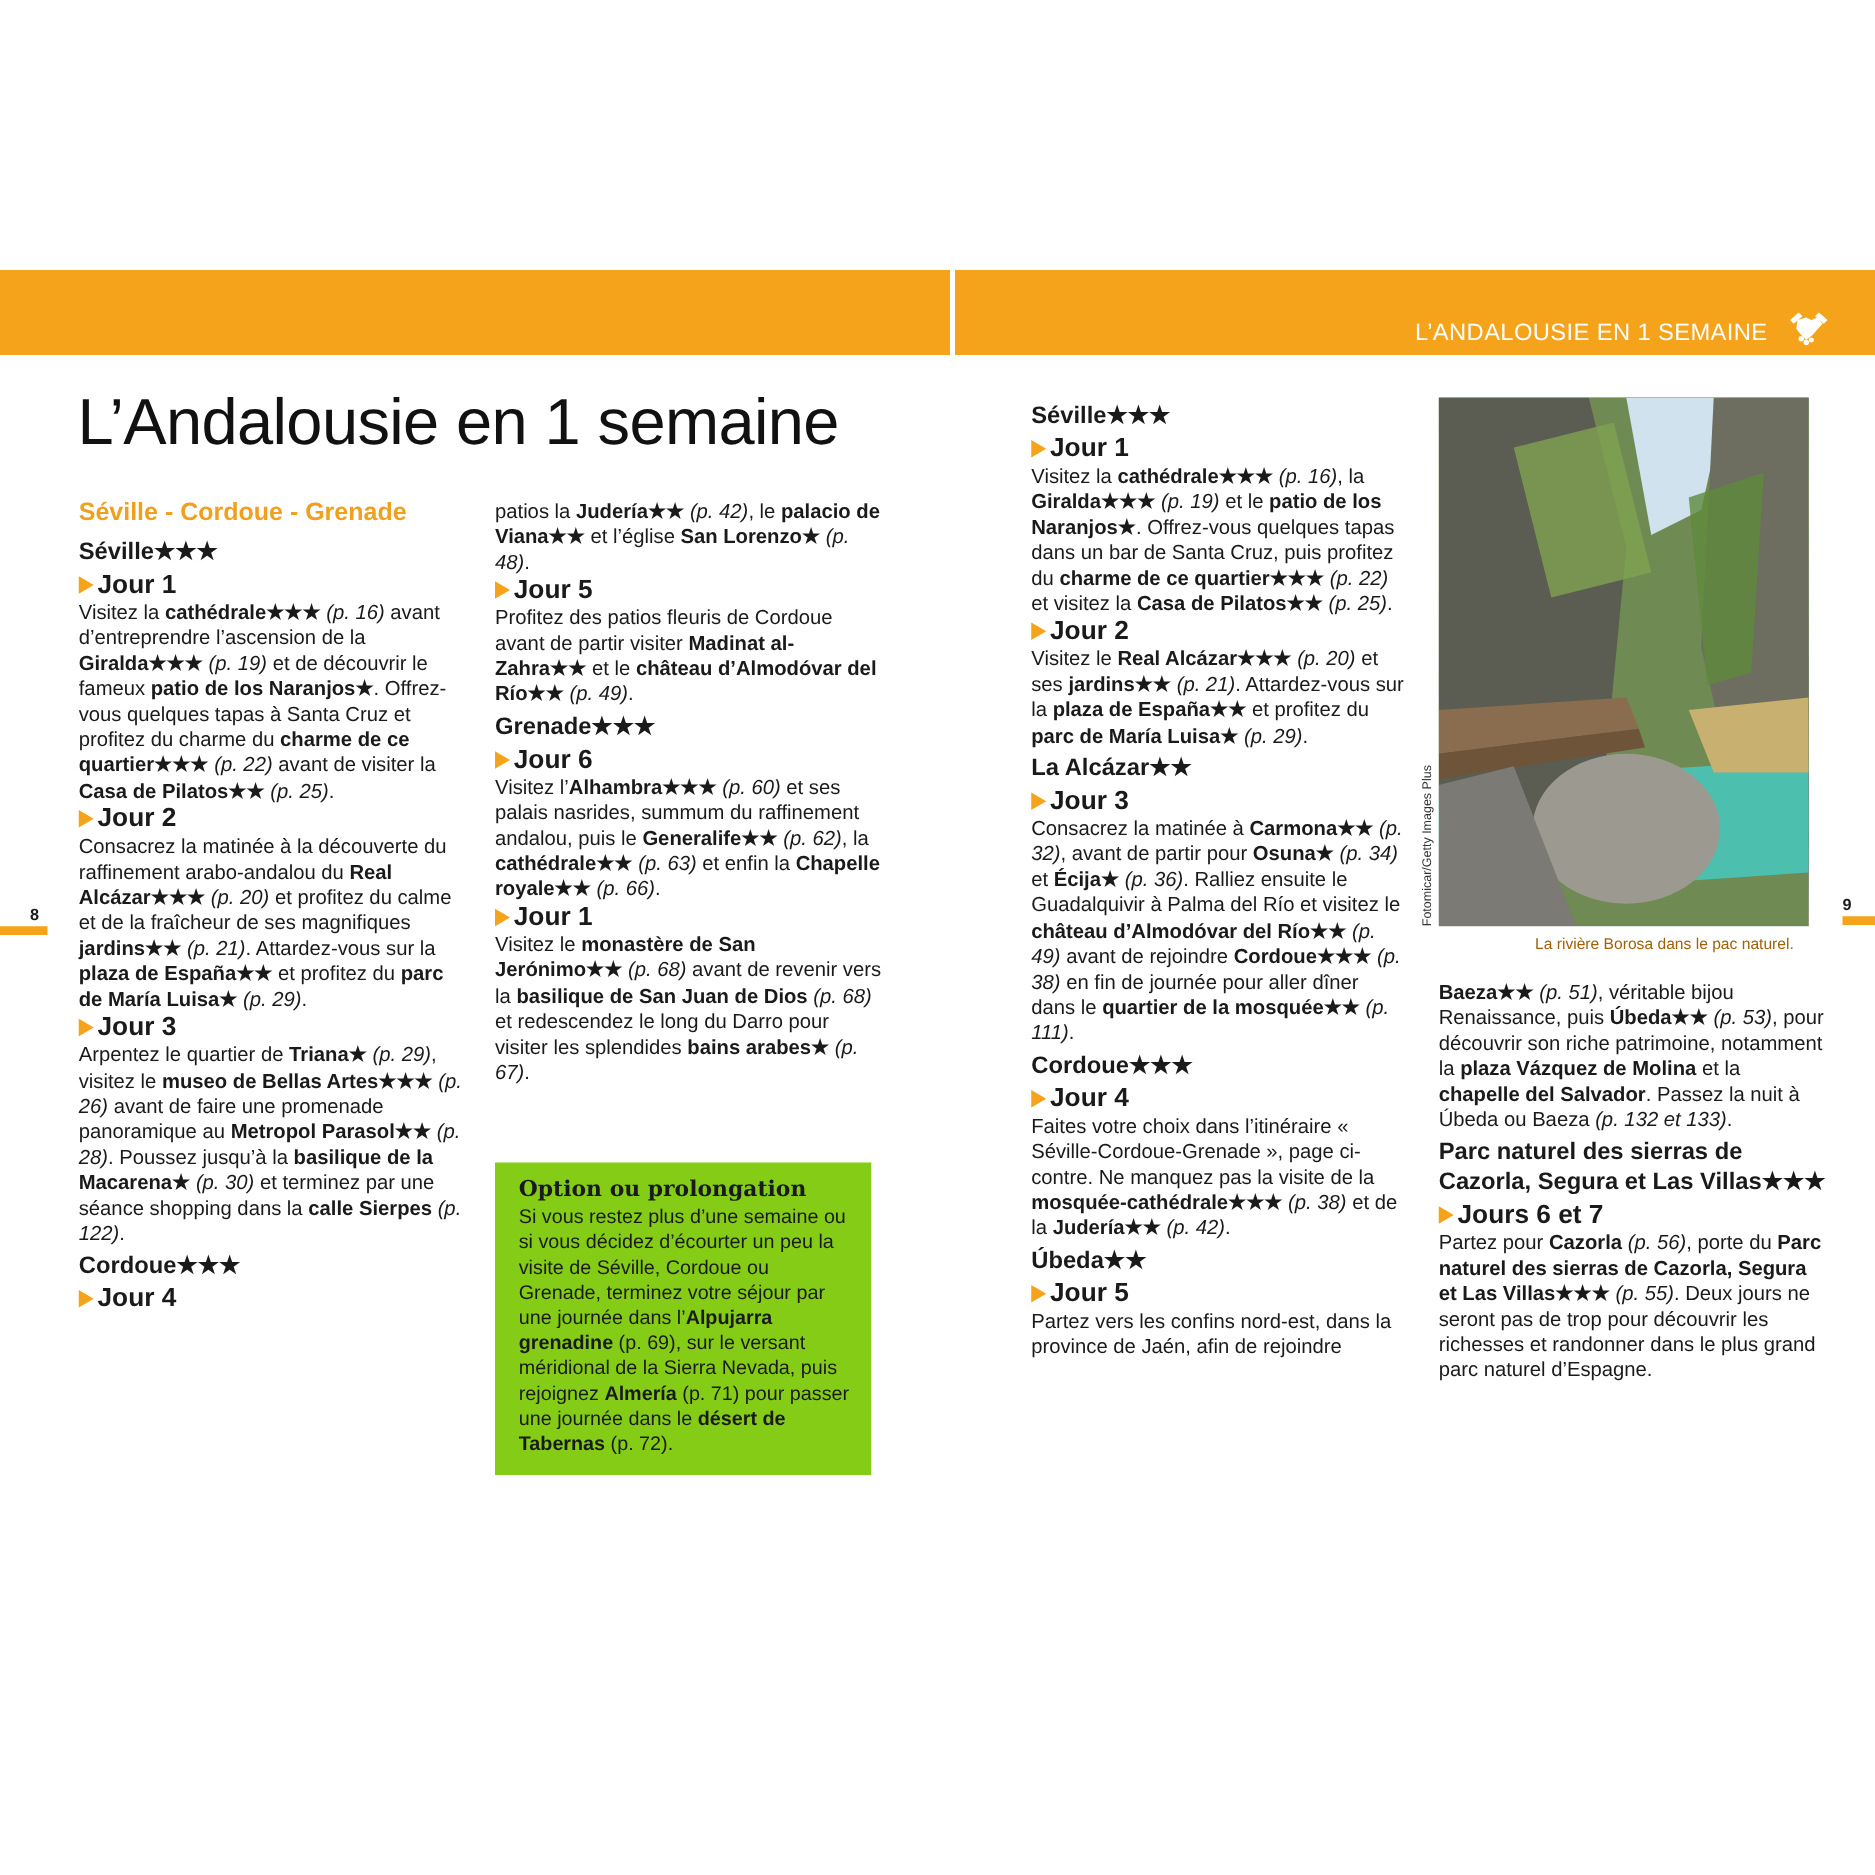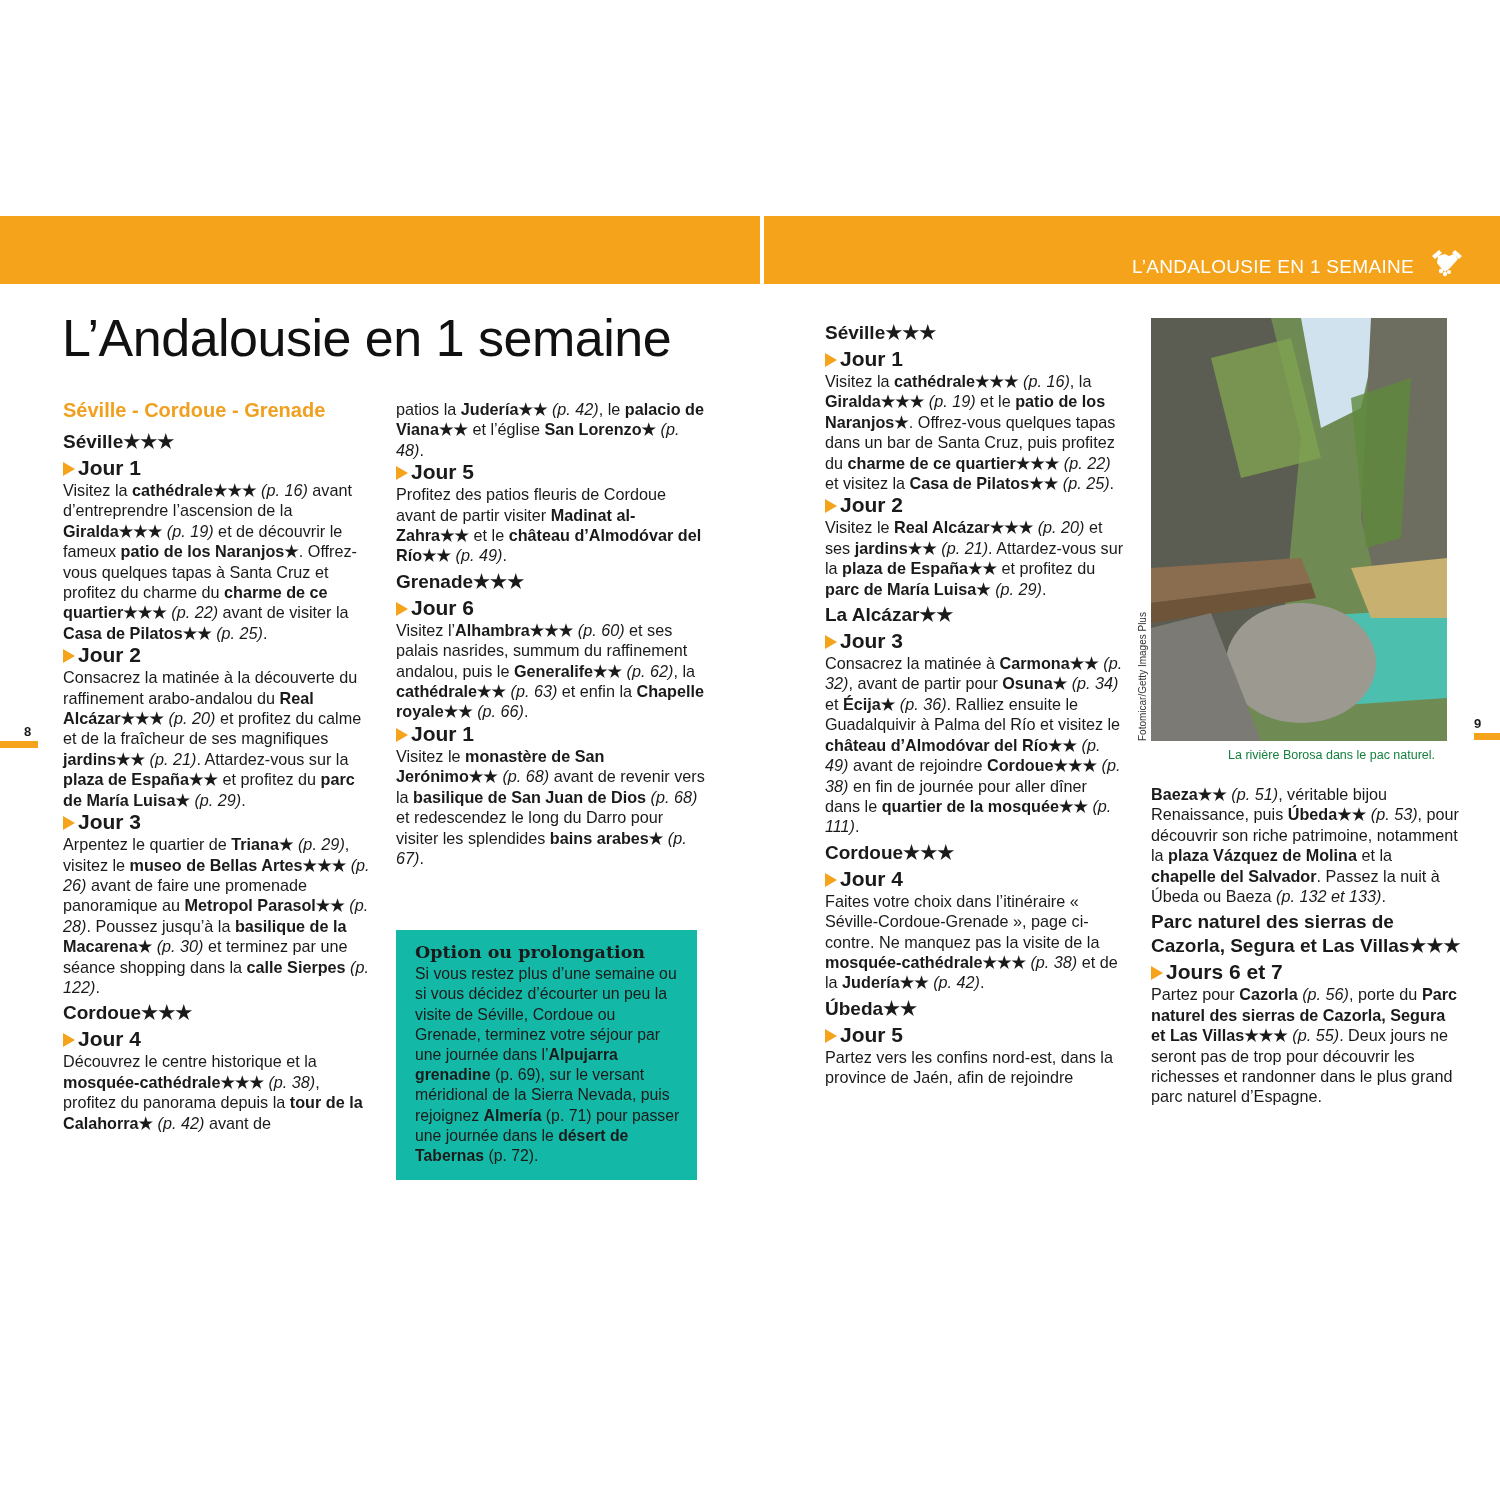--- a/index.html
+++ b/index.html
@@ -12,26 +12,26 @@
   .handshake{position:absolute;right:36px;top:246px;width:34px;height:34px;}
   .title{position:absolute;left:62px;top:308px;font-size:52px;font-weight:normal;color:#111;letter-spacing:-0.5px;margin:0;white-space:nowrap;}
   .col{position:absolute;font-size:16.2px;line-height:20.4px;}
   .col p{margin:0 0 2px 0;}
   .route-title{color:#f0a01e;font-weight:bold;font-size:20px;line-height:23px;margin:0 0 8px 0;}
   .city{font-weight:bold;font-size:19px;line-height:24px;margin:4px 0 4px 0;}
   .day{font-weight:bold;font-size:21px;line-height:20px;margin:2px 0 2px 0;}
   .day .tri{display:inline-block;width:0;height:0;border-top:7px solid transparent;border-bottom:7px solid transparent;border-left:12px solid #f5a31a;margin-right:3px;vertical-align:-1px;}
   .b{font-weight:bold;}
   .i{font-style:italic;}
-  .box{position:absolute;left:396px;top:930px;width:301px;height:250px;background:#14b8a6;box-sizing:border-box;padding:12px 14px 10px 19px;font-size:15.8px;line-height:20.2px;}
+  .box{position:absolute;left:396px;top:930px;width:301px;height:250px;background:#84cc16;box-sizing:border-box;padding:12px 14px 10px 19px;font-size:15.8px;line-height:20.2px;}
   .box h3{margin:0 0 2px 0;font-family:"DejaVu Serif",serif;font-weight:bold;font-size:17.5px;color:#1a1a1a;}
   .photo{position:absolute;left:1151px;top:318px;width:296px;height:423px;overflow:hidden;
      background:linear-gradient(180deg,#5f7a45 0%,#8ba35a 18%,#6d7e55 40%,#55604a 55%,#7a8a60 65%,#8a7a5c 72%,#4fb6a6 80%,#6a6a64 88%,#8f8f88 100%);}
   .credit{position:absolute;left:1137px;top:741px;transform-origin:left top;transform:rotate(-90deg);font-size:10px;color:#333;white-space:nowrap;}
-  .caption{position:absolute;left:1228px;top:748px;font-size:12.5px;color:#15803d;}
+  .caption{position:absolute;left:1228px;top:748px;font-size:12.5px;color:#a16207;}
   .folio{position:absolute;font-weight:bold;font-size:13px;}
   .folio-bar{position:absolute;height:7px;background:#f5a31a;}
 </style>
 </head>
 <body>
 
 <div class="banner left"></div>
 <div class="banner right"></div>
 <div class="running-head">L’ANDALOUSIE EN 1 SEMAINE</div>
 <svg class="handshake" viewBox="0 0 34 34">
@@ -52,21 +52,20 @@
   <div>
       <div class="city">Séville★★★</div>
       <div class="day"><span class="tri"></span><span>Jour 1</span></div>
       <p><span>Visitez la </span><span class="b">cathédrale★★★</span><span class="i"> (p. 16)</span><span> avant d’entreprendre l’ascension de la </span><span class="b">Giralda★★★</span><span class="i"> (p. 19)</span><span> et de découvrir le fameux </span><span class="b">patio de los Naranjos★</span><span>. Offrez-vous quelques tapas à Santa Cruz et profitez du charme du </span><span class="b">charme de ce quartier★★★</span><span class="i"> (p. 22)</span><span> avant de visiter la </span><span class="b">Casa de Pilatos★★</span><span class="i"> (p. 25)</span><span>.</span></p>
       <div class="day"><span class="tri"></span><span>Jour 2</span></div>
       <p><span>Consacrez la matinée à la découverte du raffinement arabo-andalou du </span><span class="b">Real Alcázar★★★</span><span class="i"> (p. 20)</span><span> et profitez du calme et de la fraîcheur de ses magnifiques </span><span class="b">jardins★★</span><span class="i"> (p. 21)</span><span>. Attardez-vous sur la </span><span class="b">plaza de España★★</span><span> et profitez du </span><span class="b">parc de María Luisa★</span><span class="i"> (p. 29)</span><span>.</span></p>
       <div class="day"><span class="tri"></span><span>Jour 3</span></div>
       <p><span>Arpentez le quartier de </span><span class="b">Triana★</span><span class="i"> (p. 29)</span><span>, visitez le </span><span class="b">museo de Bellas Artes★★★</span><span class="i"> (p. 26)</span><span> avant de faire une promenade panoramique au </span><span class="b">Metropol Parasol★★</span><span class="i"> (p. 28)</span><span>. Poussez jusqu’à la </span><span class="b">basilique de la Macarena★</span><span class="i"> (p. 30)</span><span> et terminez par une séance shopping dans la </span><span class="b">calle Sierpes</span><span class="i"> (p. 122)</span><span>.</span></p>
       <div class="city">Cordoue★★★</div>
       <div class="day"><span class="tri"></span><span>Jour 4</span></div>
-      <p><span>Découvrez le centre historique et la </span><span class="b">mosquée-cathédrale★★★</span><span class="i"> (p. 38)</span><span>, profitez du panorama depuis la </span><span class="b">tour de la Calahorra★</span><span class="i"> (p. 42)</span><span> avant de</span></p>
     </div>
 </div>
 
 <div class="col" style="left:396px;top:399px;width:310px;">
   <div>
       <p><span>patios la </span><span class="b">Judería★★</span><span class="i"> (p. 42)</span><span>, le </span><span class="b">palacio de Viana★★</span><span> et l’église </span><span class="b">San Lorenzo★</span><span class="i"> (p. 48)</span><span>.</span></p>
       <div class="day"><span class="tri"></span><span>Jour 5</span></div>
       <p><span>Profitez des patios fleuris de Cordoue avant de partir visiter </span><span class="b">Madinat al-Zahra★★</span><span> et le </span><span class="b">château d’Almodóvar del Río★★</span><span class="i"> (p. 49)</span><span>.</span></p>
       <div class="city">Grenade★★★</div>
       <div class="day"><span class="tri"></span><span>Jour 6</span></div>

